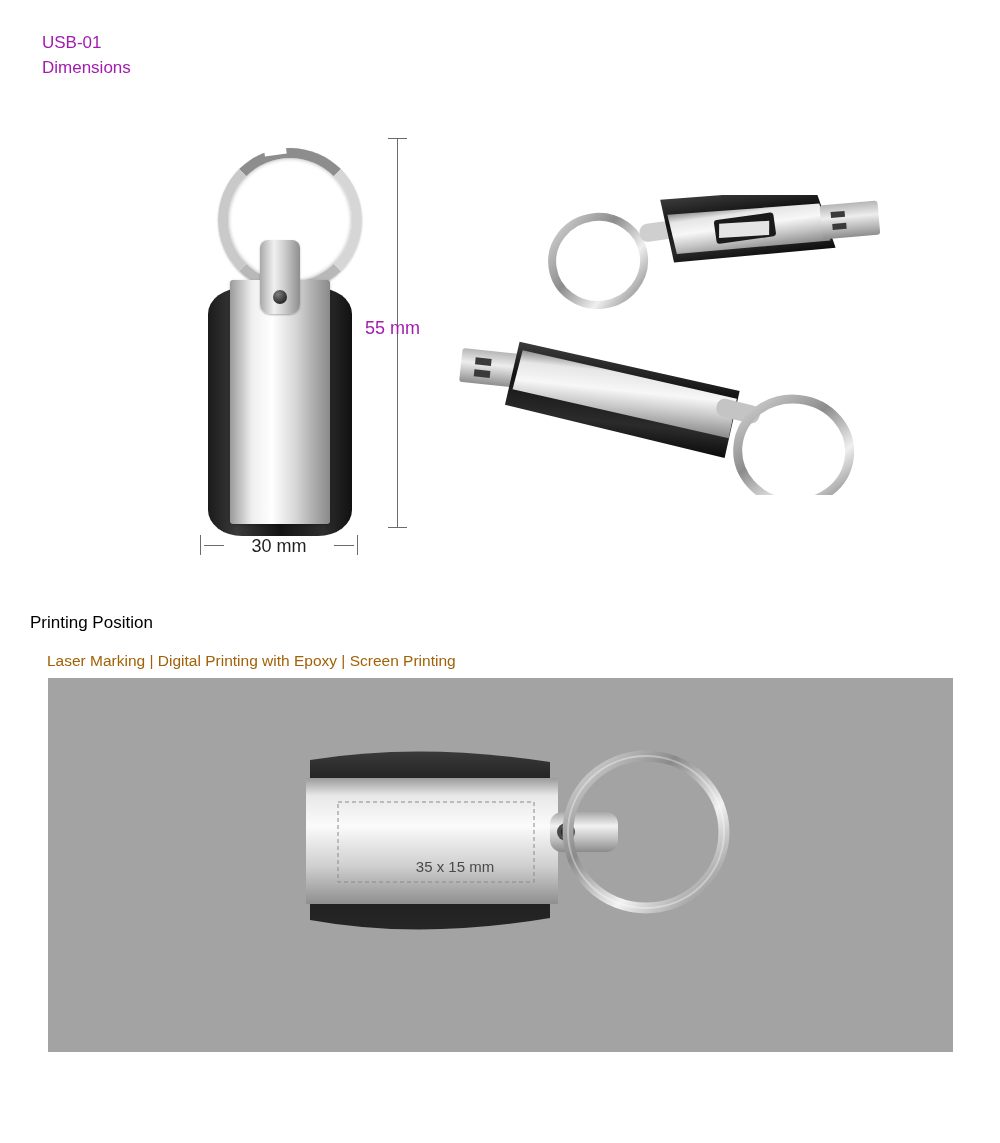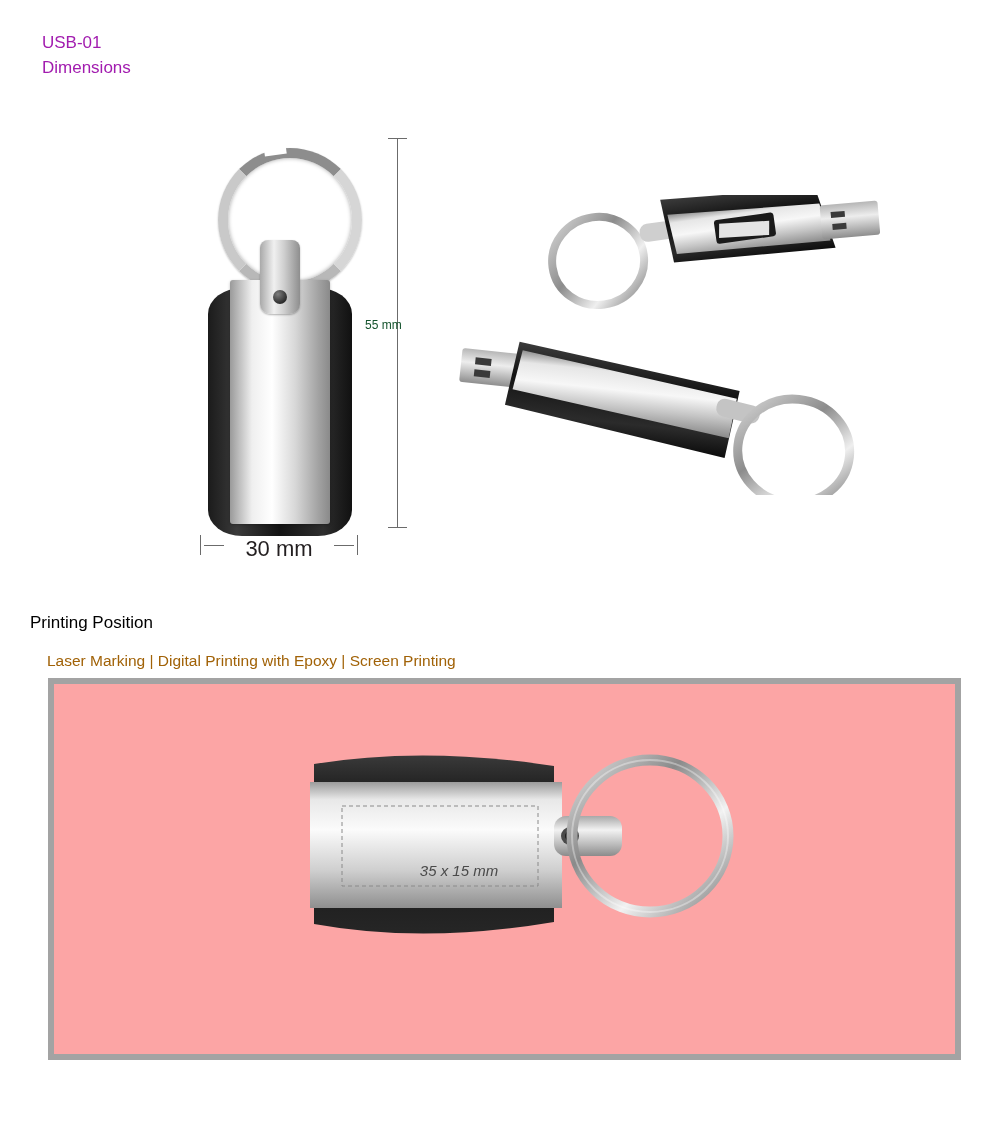--- a/index.html
+++ b/index.html
@@ -118,22 +118,22 @@
     width: 19px;
     height: 1px;
     background: #6b6b6b;
   }
   .dim-v .cap.top { top: 0; }
   .dim-v .cap.bot { bottom: 0; }
   .dim-v-label {
     position: absolute;
     left: 205px;
     top: 188px;
-    font-size: 12px;
-    color: #14532d;
+    font-size: 18px;
+    color: #a21caf;
     white-space: nowrap;
   }
 
   
   .dim-h {
     position: absolute;
     left: 40px;
     top: 405px;
     width: 158px;
     height: 20px;
@@ -154,21 +154,21 @@
     background: #6b6b6b;
   }
   .dim-h .rule-l { left: 4px; width: 20px; }
   .dim-h .rule-r { right: 4px; width: 20px; }
   .dim-h-label {
     position: absolute;
     left: 26px;
     top: 1px;
     width: 106px;
     text-align: center;
-    font-size: 22px;
+    font-size: 18px;
     color: #231f20;
   }
 
   
   .photo {
     position: absolute;
     left: 455px;
     top: 195px;
     width: 490px;
     height: 300px;
@@ -188,23 +188,22 @@
     top: 652px;
     font-size: 15.5px;
     color: #a16207;
   }
   .print-box {
     position: absolute;
     left: 48px;
     top: 678px;
     width: 901px;
     height: 370px;
-    border: 6px solid #a3a3a3;
-    background: #fca5a5;
-    font-style: italic;
+    border: 2px solid #a3a3a3;
+    background: #a3a3a3;
   }
   .print-figure {
     position: absolute;
     left: 200px;
     top: 60px;
     width: 520px;
     height: 250px;
   }
   .print-area-label {
     position: absolute;

